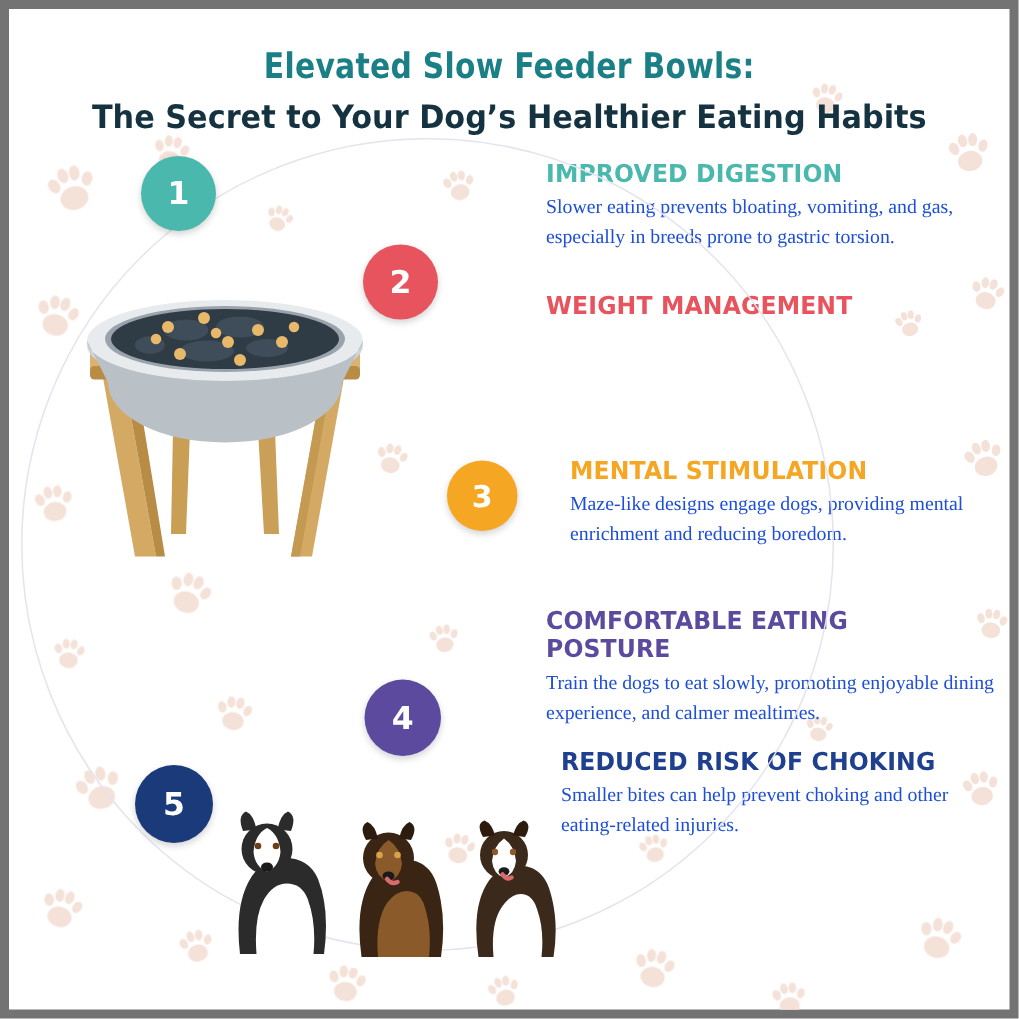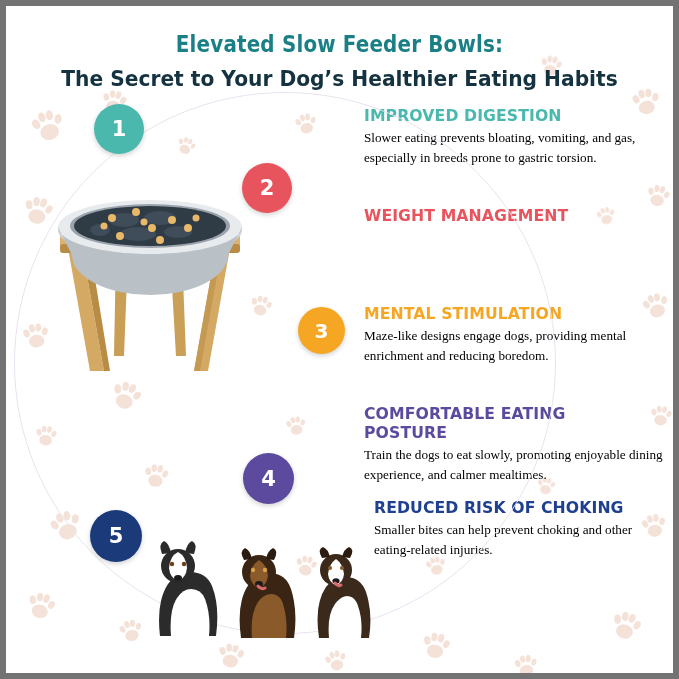--- a/index.html
+++ b/index.html
@@ -52,21 +52,21 @@
     font-size:16.5px;
     letter-spacing:.1px;
     transform:scaleX(.95);
     transform-origin:left center;
   }
   .benefit p{
     margin:0;
     font-family:"Liberation Serif",serif;
     font-size:13.2px;
     line-height:1.48;
-    color:#000000;
+    color:#1d4ed8;
   }
 
   
   .bubble{
     position:absolute;border-radius:50%;
     display:flex;align-items:center;justify-content:center;
     color:#fff;font-family:"DejaVu Sans",sans-serif;font-weight:bold;
     box-shadow:0 2px 5px rgba(0,0,0,.18);
     z-index:4;
   }
@@ -238,25 +238,25 @@
   </div>
   <div class="bubble" style="left:84px;top:504px;width:52px;height:52px;font-size:21px;background:#1b3a7a;">
     <span>5</span>
   </div>
 
   <div class="benefit" style="left:358px;top:100px;width:308px;">
     <h3 style="color:#4ab8ad;">IMPROVED DIGESTION</h3>
     <p>Slower eating prevents bloating, vomiting, and gas, especially in breeds prone to gastric torsion.</p>
   </div>
 
-  <div class="benefit" style="left:358px;top:200px;width:290px;">
+  <div class="benefit" style="left:358px;top:188px;width:290px;">
     <h3 style="color:#e8545e;">WEIGHT MANAGEMENT</h3>
   </div>
 
-  <div class="benefit" style="left:358px;top:298px;width:290px;">
+  <div class="benefit" style="left:374px;top:298px;width:290px;">
     <h3 style="color:#f5a623;">MENTAL STIMULATION</h3>
     <p>Maze-like designs engage dogs, providing mental enrichment and reducing boredom.</p>
   </div>
 
   <div class="benefit" style="left:358px;top:398px;width:300px;">
     <h3 style="color:#5b4a9e;">COMFORTABLE EATING POSTURE</h3>
     <p>Train the dogs to eat slowly, promoting enjoyable dining experience, and calmer mealtimes.</p>
   </div>
 
   <div class="benefit" style="left:368px;top:492px;width:290px;">

